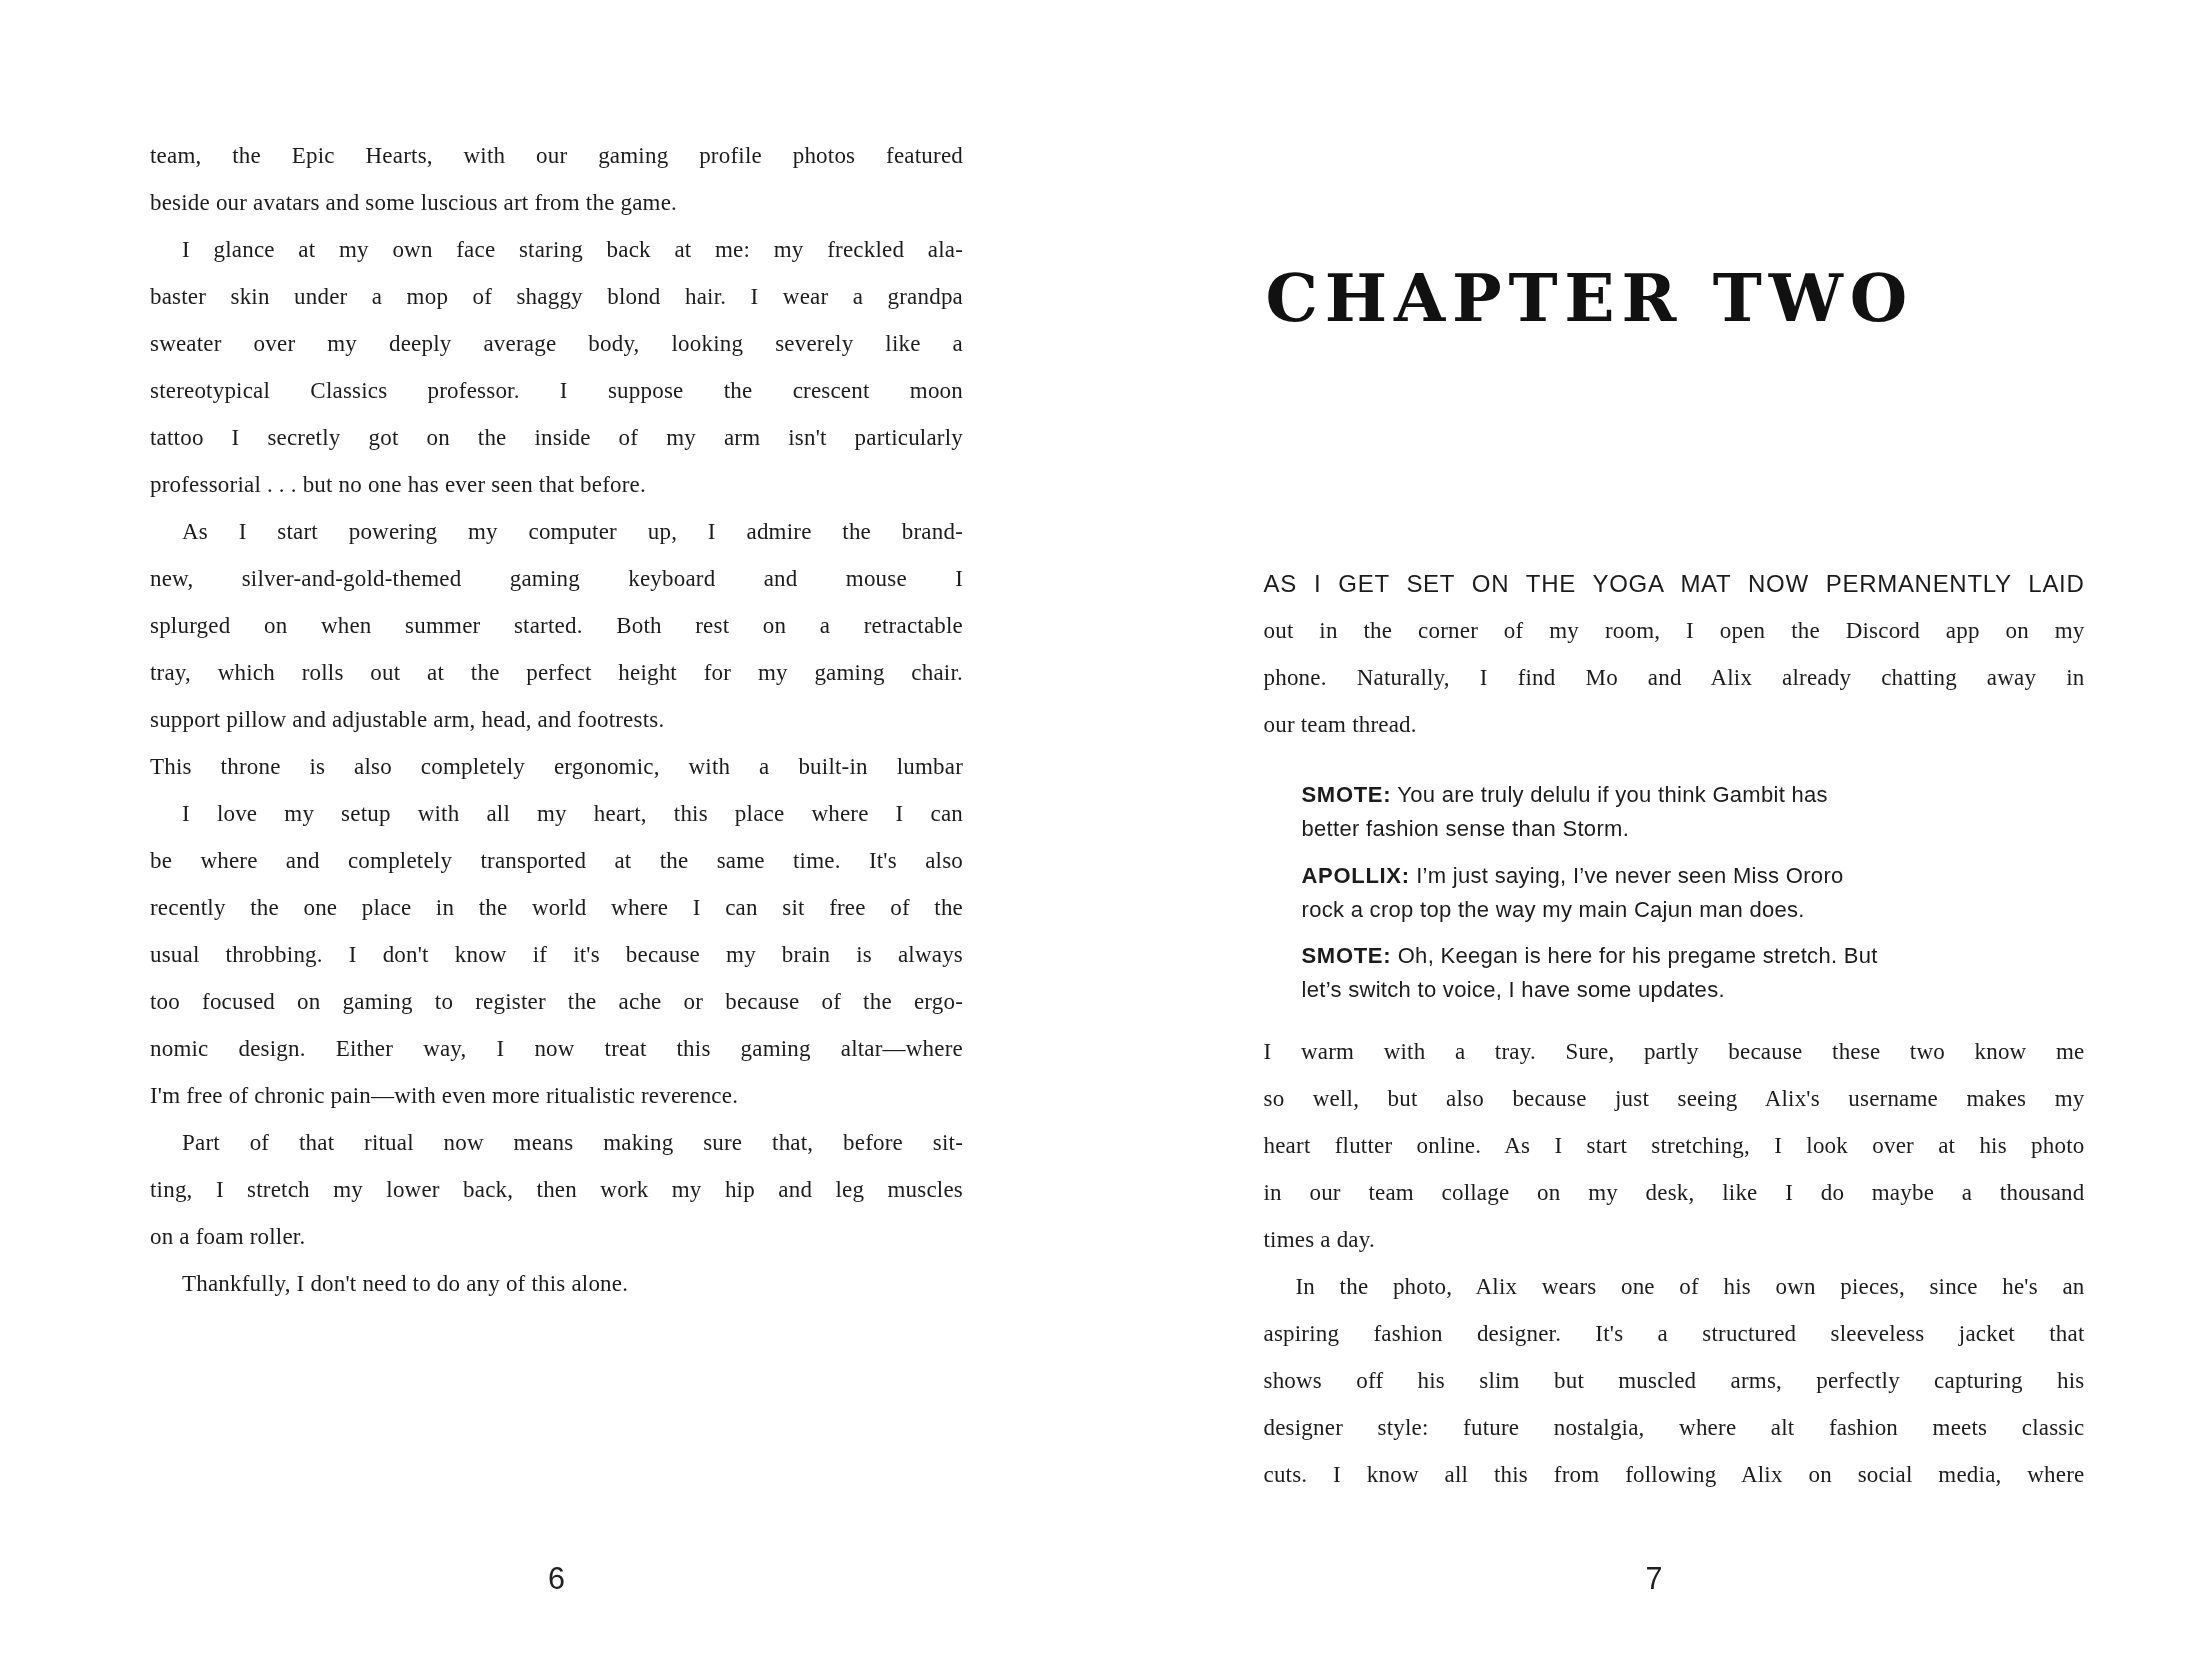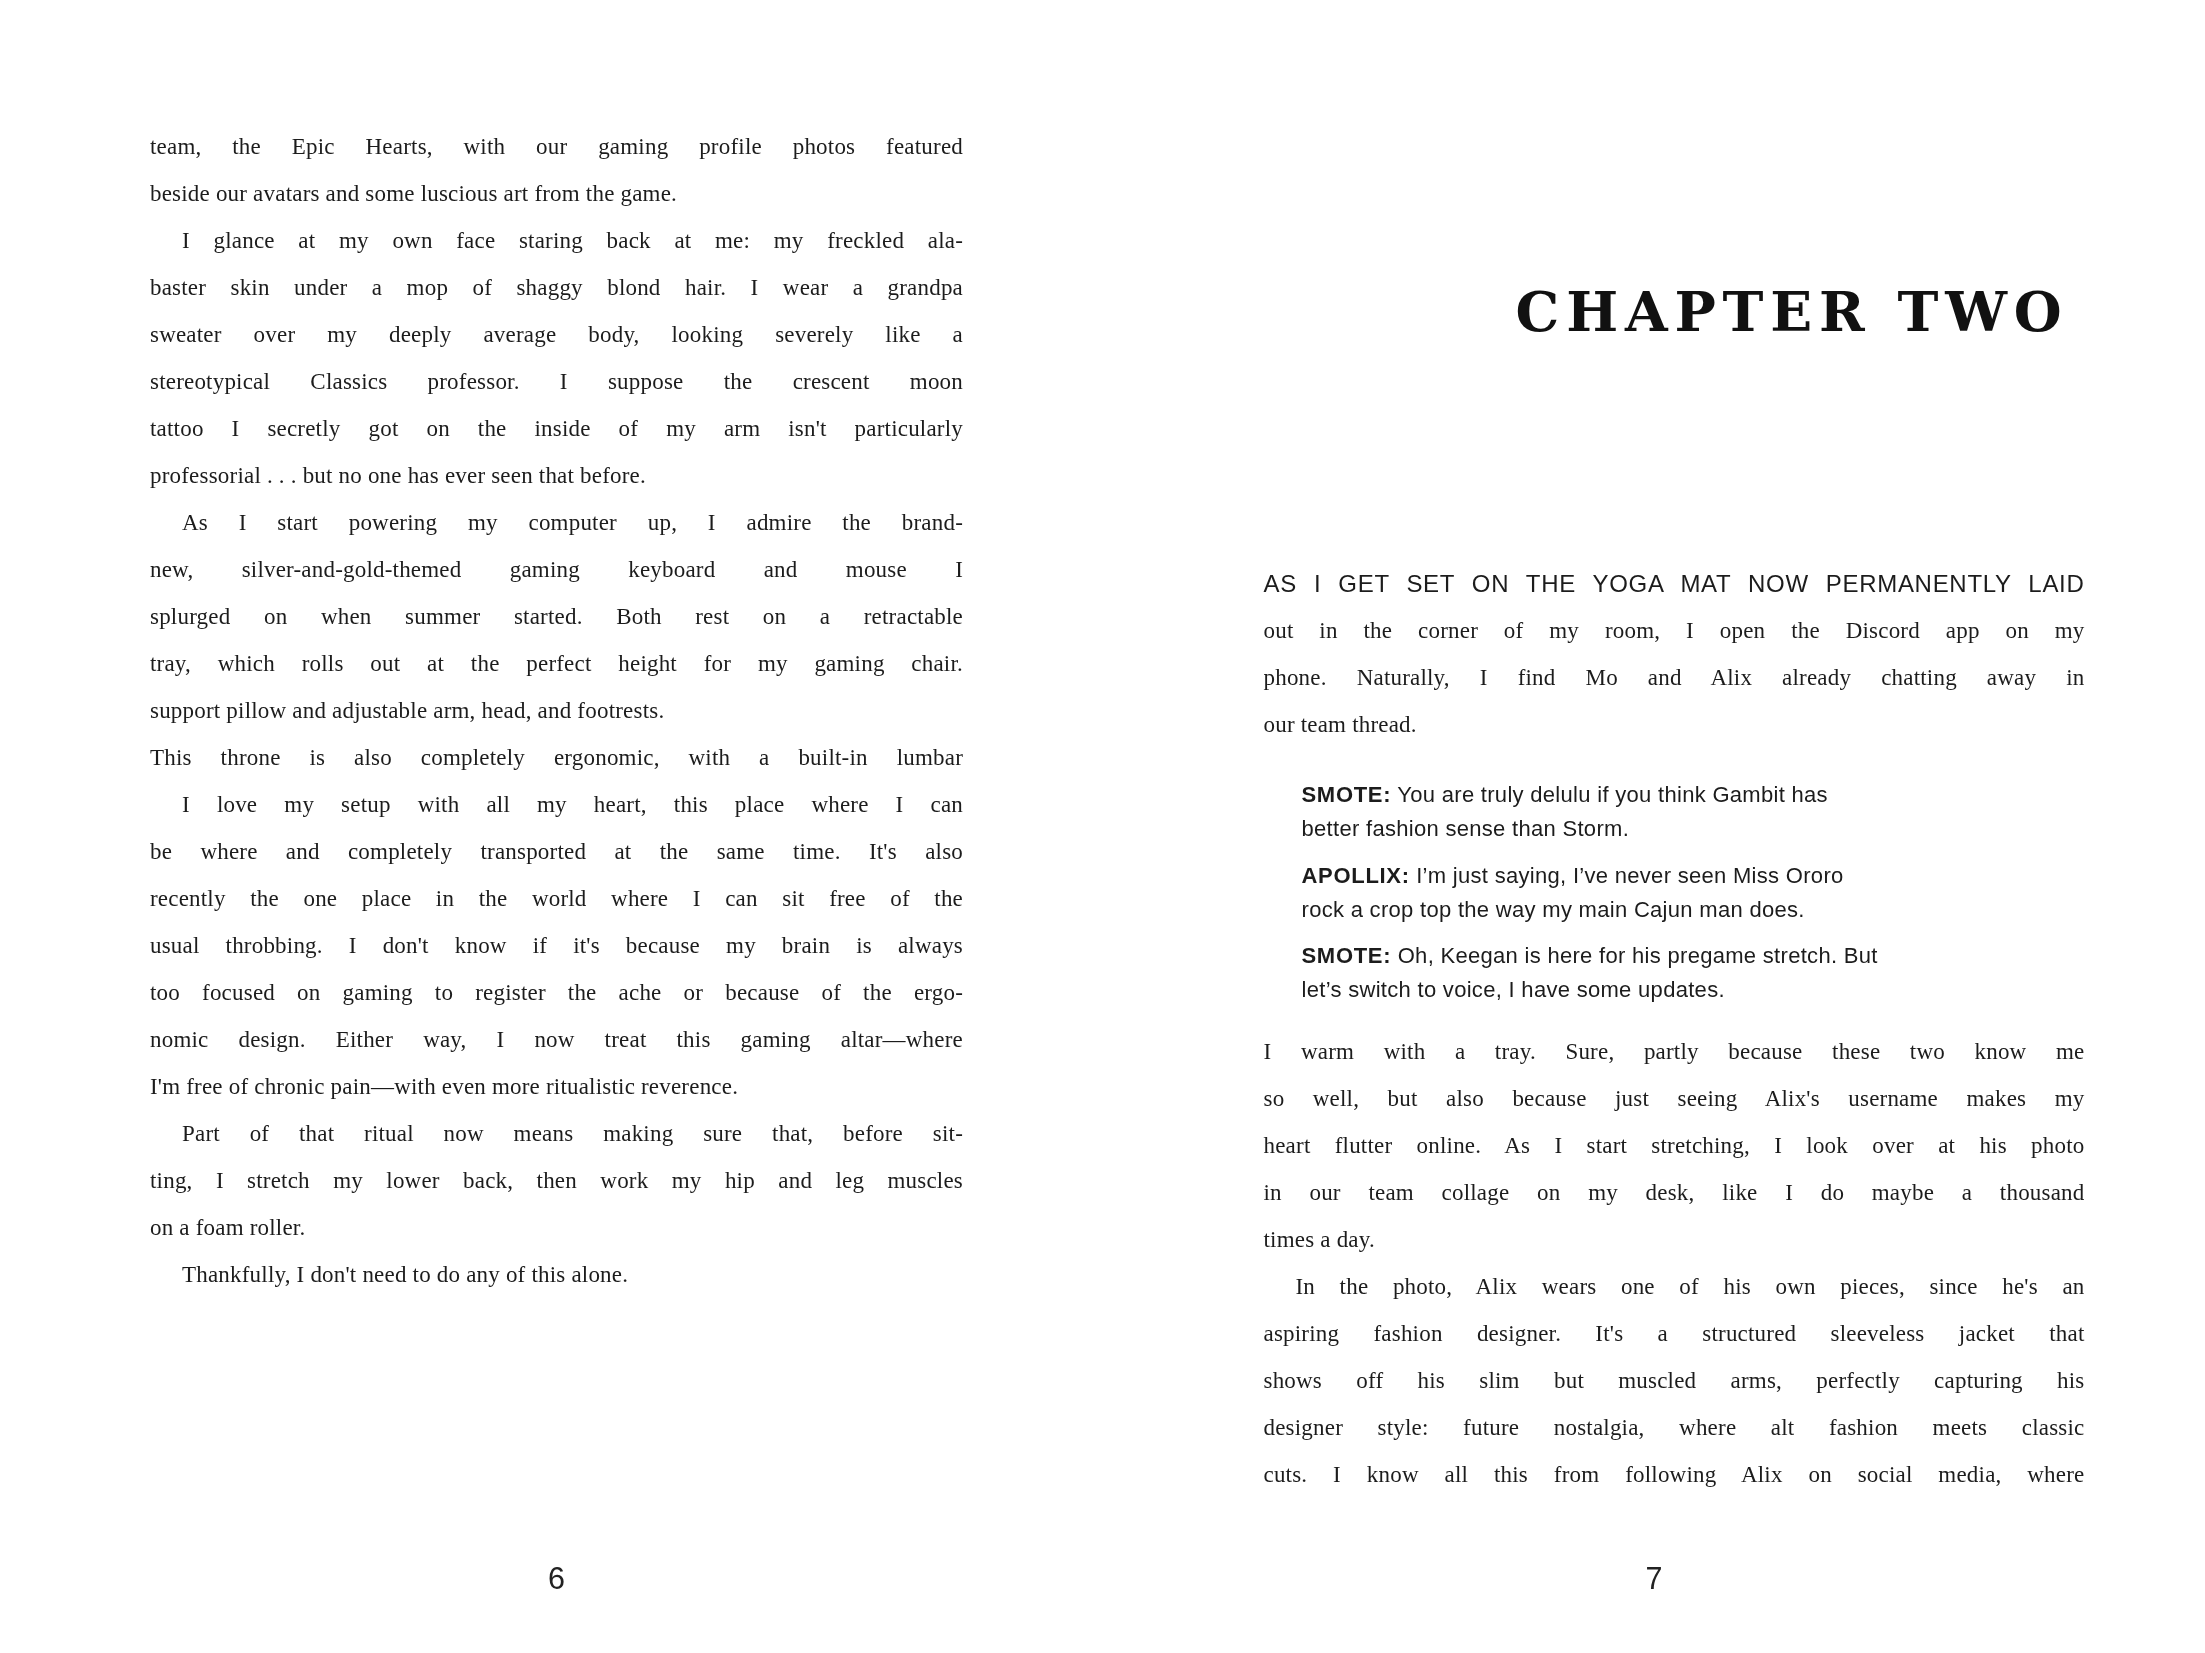--- a/index.html
+++ b/index.html
@@ -9,21 +9,21 @@
     font-family:"Liberation Serif", serif;
     color:#1c1c1c;
     overflow:hidden;
     position:relative;
   }
   .spread{position:absolute;inset:0;display:flex;}
   .page{position:relative;width:1103px;height:1654px;background:#ffffff;}
 
   
   .text-block{position:absolute;font-size:23px;line-height:47px;}
-  .text-block.left{left:150px;top:123px;width:813px;}
+  .text-block.left{left:150px;top:132px;width:813px;}
   .text-block.right{left:161px;top:560px;width:821px;}
 
   .line{
     text-align:justify;
     text-align-last:justify;
     white-space:normal;
     letter-spacing:0.2px;
   }
   .line.end{text-align-last:left;}
   .line.indent{text-indent:32px;}
@@ -33,25 +33,25 @@
     font-family:"Liberation Sans", sans-serif;
     font-weight:normal;
     font-size:24px;
     letter-spacing:0.7px;
   }
 
   
   .chapter-heading{
     position:absolute;
     left:163px;top:260px;width:789px;
-    margin:14px;
-    text-align:right;
+    margin:0;
+    text-align:left;
     font-family:"DejaVu Serif", serif;
     font-weight:700;
-    font-size:55px;
+    font-size:66px;
     line-height:76px;
     letter-spacing:6.8px;
     color:#111111;
     white-space:nowrap;
   }
 
   
   .chat-block{
     margin:30px 0 20.4px 38px;
     width:746px;

